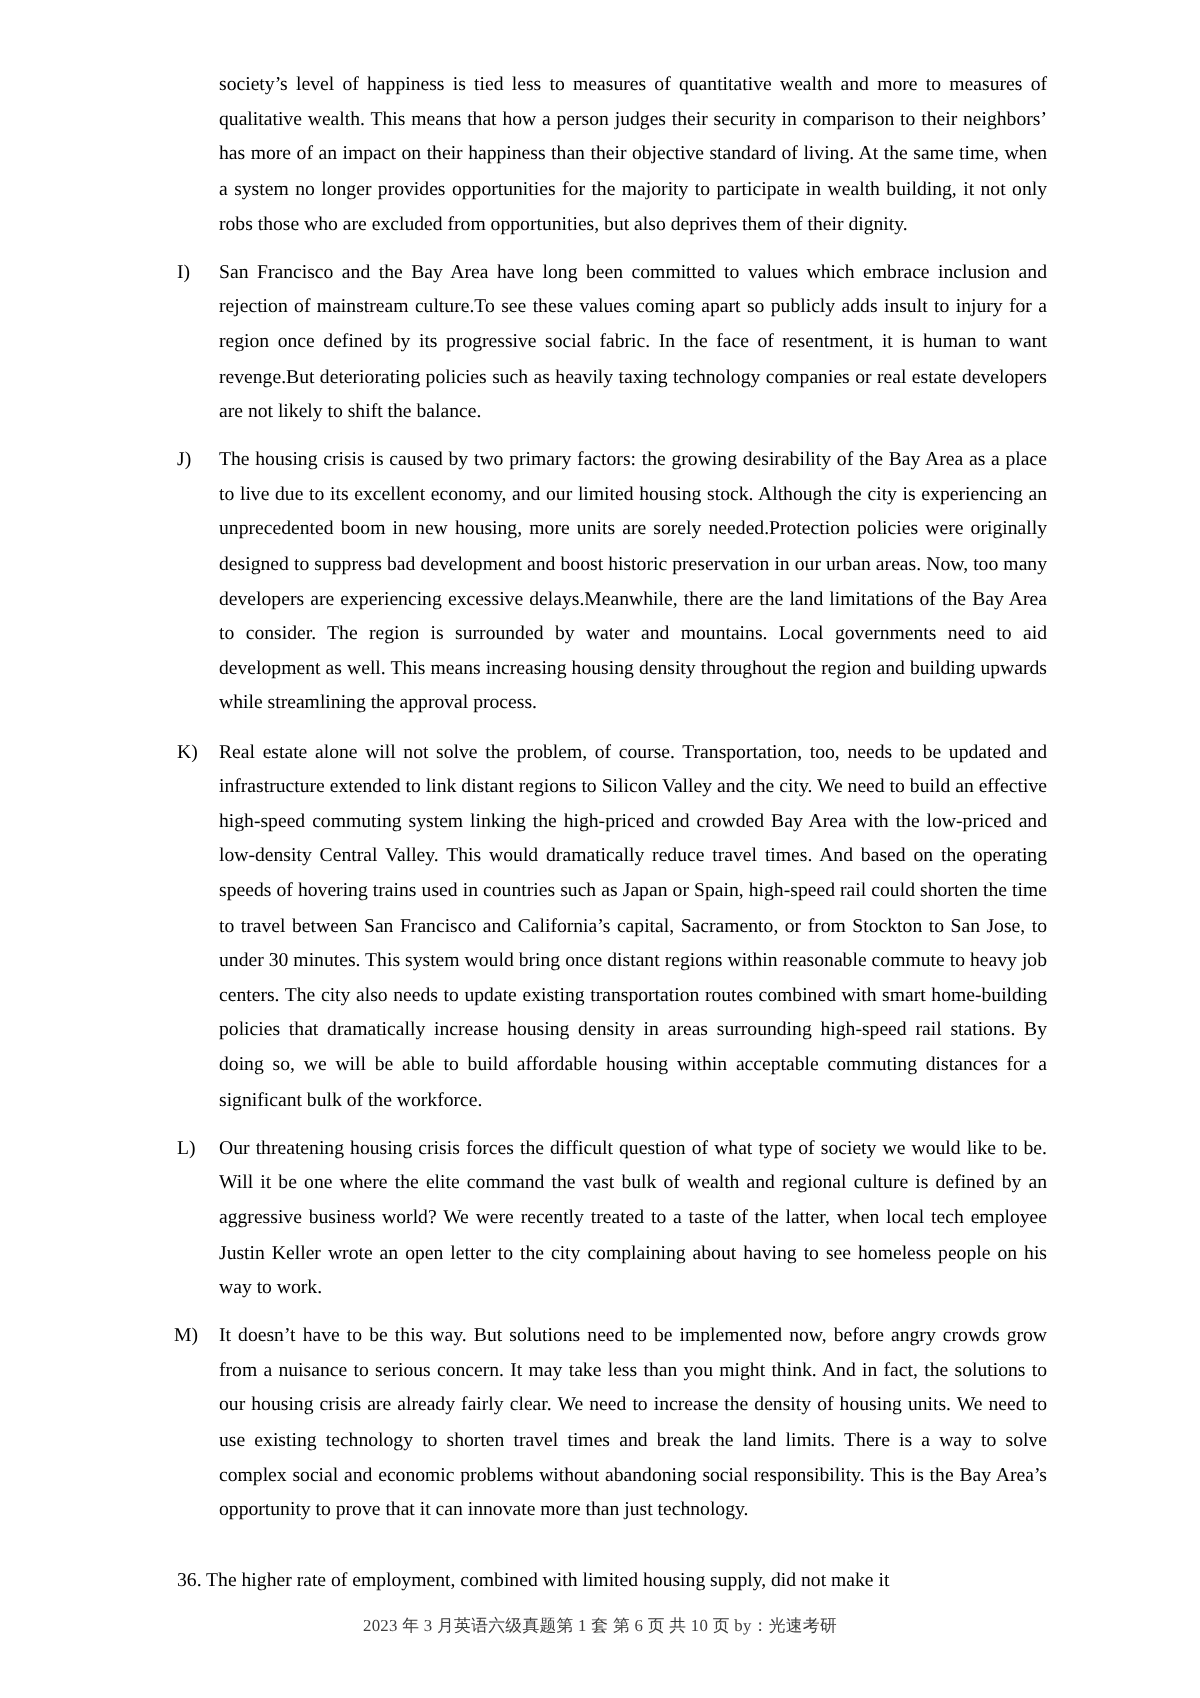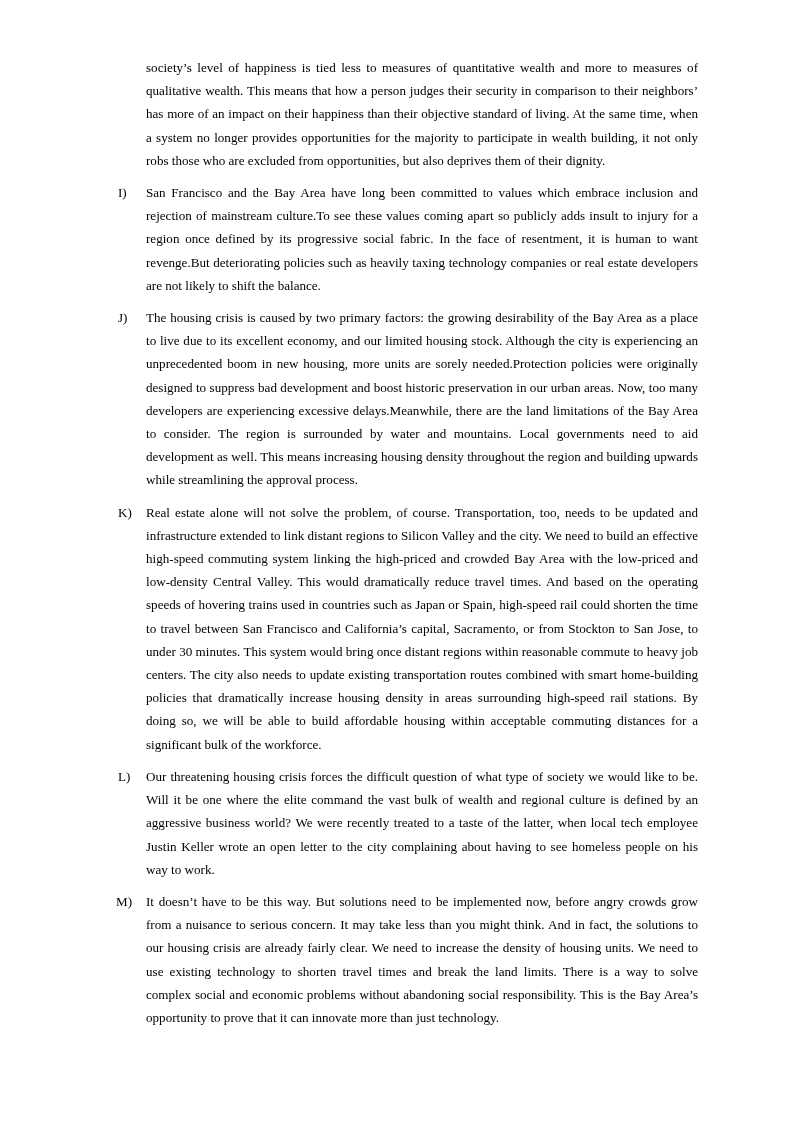--- a/index.html
+++ b/index.html
@@ -13,21 +13,21 @@
     height: 1132px;
     font-family: "Liberation Serif", "DejaVu Serif", serif;
     color: #000000;
     position: relative;
     overflow: hidden;
   }
   .page {
     box-sizing: border-box;
     width: 800px;
     height: 1132px;
-    padding: 56px 102px 0 118px;
+    padding: 44px 102px 0 118px;
     position: relative;
   }
   .body-text {
     font-size: 13.1px;
     line-height: 23.2px;
     text-align: justify;
     text-justify: inter-word;
   }
   
   .para-cont {
@@ -104,15 +104,17 @@
   <div class="para body-text">
     <span class="para-label">L)</span>
     <span class="para-body">Our threatening housing crisis forces the difficult question of what type of society we would like to be. Will it be one where the elite command the vast bulk of wealth and regional culture is defined by an aggressive business world? We were recently treated to a taste of the latter, when local tech employee Justin Keller wrote an open letter to the city complaining about having to see homeless people on his way to work.</span>
   </div>
 
   <div class="para body-text">
     <span class="para-label wide">M)</span>
     <span class="para-body">It doesn’t have to be this way. But solutions need to be implemented now, before angry crowds grow from a nuisance to serious concern. It may take less than you might think. And in fact, the solutions to our housing crisis are already fairly clear. We need to increase the density of housing units. We need to use existing technology to shorten travel times and break the land limits. There is a way to solve complex social and economic problems without abandoning social responsibility. This is the Bay Area’s opportunity to prove that it can innovate more than just technology.</span>
   </div>
 
+  <p class="question">36. The higher rate of employment, combined with limited housing supply, did not make it</p>
 
+  <div class="footer">2023 年 3 月英语六级真题第 1 套  第 6 页 共 10 页 by：光速考研</div>
 
 </div>
 
 </body></html>

